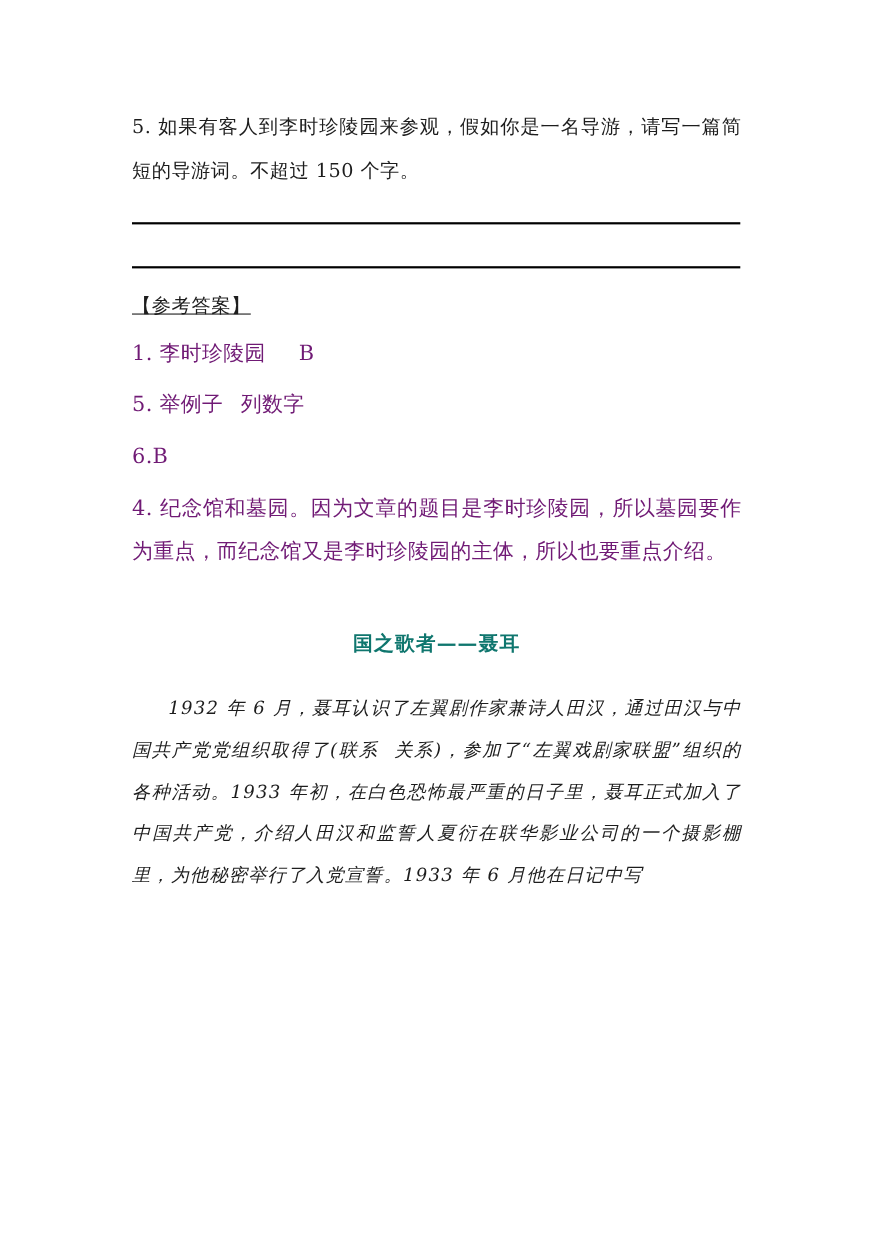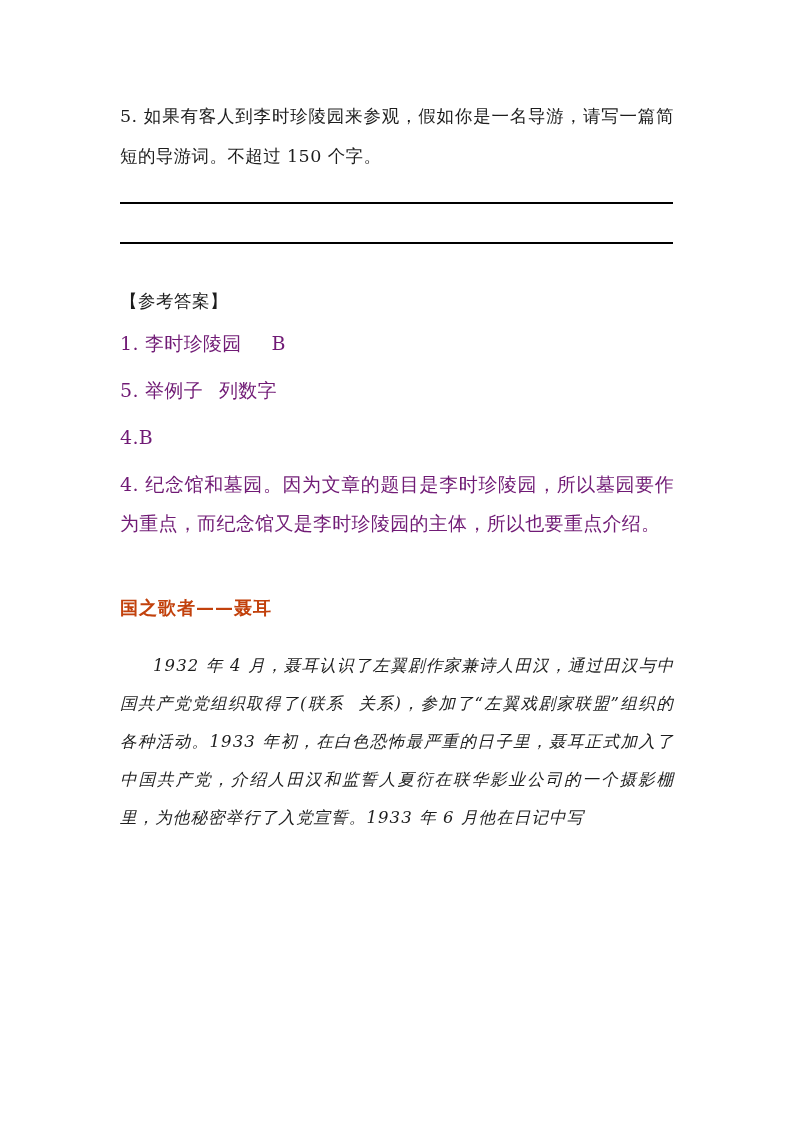--- a/index.html
+++ b/index.html
@@ -52,25 +52,26 @@
     height: 0;
     border-top: 2px solid #000000;
     width: 553px;
   }
   .rule + .rule {
     margin-top: 38px;
   }
 
   
   .answers-heading {
-    margin-top: 42px;
+    margin-top: 20px;
     font-size: 17.5px;
     line-height: 30px;
     letter-spacing: 0.5px;
     color: #1d1d1d;
+    text-decoration: underline;
   }
 
   
   .answer-list {
     margin: 0;
     padding: 0;
     list-style: none;
   }
   .answer-item {
     font-size: 19px;
@@ -82,26 +83,26 @@
     margin-top: 8px;
   }
   .answer-item .gap-wide { display: inline-block; width: 30px; }
   .answer-item .gap-mid  { display: inline-block; width: 16px; }
 
   
   .article {
     margin-top: 48px;
   }
   .article-title {
-    text-align: left;
+    text-align: center;
     font-size: 18px;
     font-weight: bold;
     letter-spacing: 1px;
     line-height: 34px;
-    color: #c2410c;
+    color: #0f766e;
     margin: 0;
   }
   .article-body {
     margin-top: 22px;
     font-family: "DejaVu Serif", "Liberation Serif", serif;
     font-size: 16.5px;
     line-height: 38px;
     letter-spacing: 1.1px;
     text-align: justify;
     text-justify: inter-ideograph;
@@ -130,31 +131,31 @@
 
       <li class="answer-item">
         <span>1. 李时珍陵园</span><span class="gap-wide"></span><span>B</span>
       </li>
 
       <li class="answer-item">
         <span>5. 举例子</span><span class="gap-mid"></span><span>列数字</span>
       </li>
 
       <li class="answer-item">
-        <span>4.B</span>
+        <span>6.B</span>
       </li>
 
       <li class="answer-item">
         <span>4. 纪念馆和墓园。因为文章的题目是李时珍陵园，所以墓园要作为重点，而纪念馆又是李时珍陵园的主体，所以也要重点介绍。</span>
       </li>
 
 
     </ul>
 
     <div class="article">
       <h2 class="article-title">国之歌者——聂耳</h2>
       <p class="article-body">
-        <span>1932 年 4 月，聂耳认识了左翼剧作家兼诗人田汉，通过田汉与中国共产党党组织取得了(联系</span><span class="inner-gap"></span><span>关系)，参加了“左翼戏剧家联盟”组织的各种活动。1933 年初，在白色恐怖最严重的日子里，聂耳正式加入了中国共产党，介绍人田汉和监誓人夏衍在联华影业公司的一个摄影棚里，为他秘密举行了入党宣誓。1933 年 6 月他在日记中写</span>
+        <span>1932 年 6 月，聂耳认识了左翼剧作家兼诗人田汉，通过田汉与中国共产党党组织取得了(联系</span><span class="inner-gap"></span><span>关系)，参加了“左翼戏剧家联盟”组织的各种活动。1933 年初，在白色恐怖最严重的日子里，聂耳正式加入了中国共产党，介绍人田汉和监誓人夏衍在联华影业公司的一个摄影棚里，为他秘密举行了入党宣誓。1933 年 6 月他在日记中写</span>
       </p>
     </div>
 
   </div>
 </div>
 
 </body></html>

